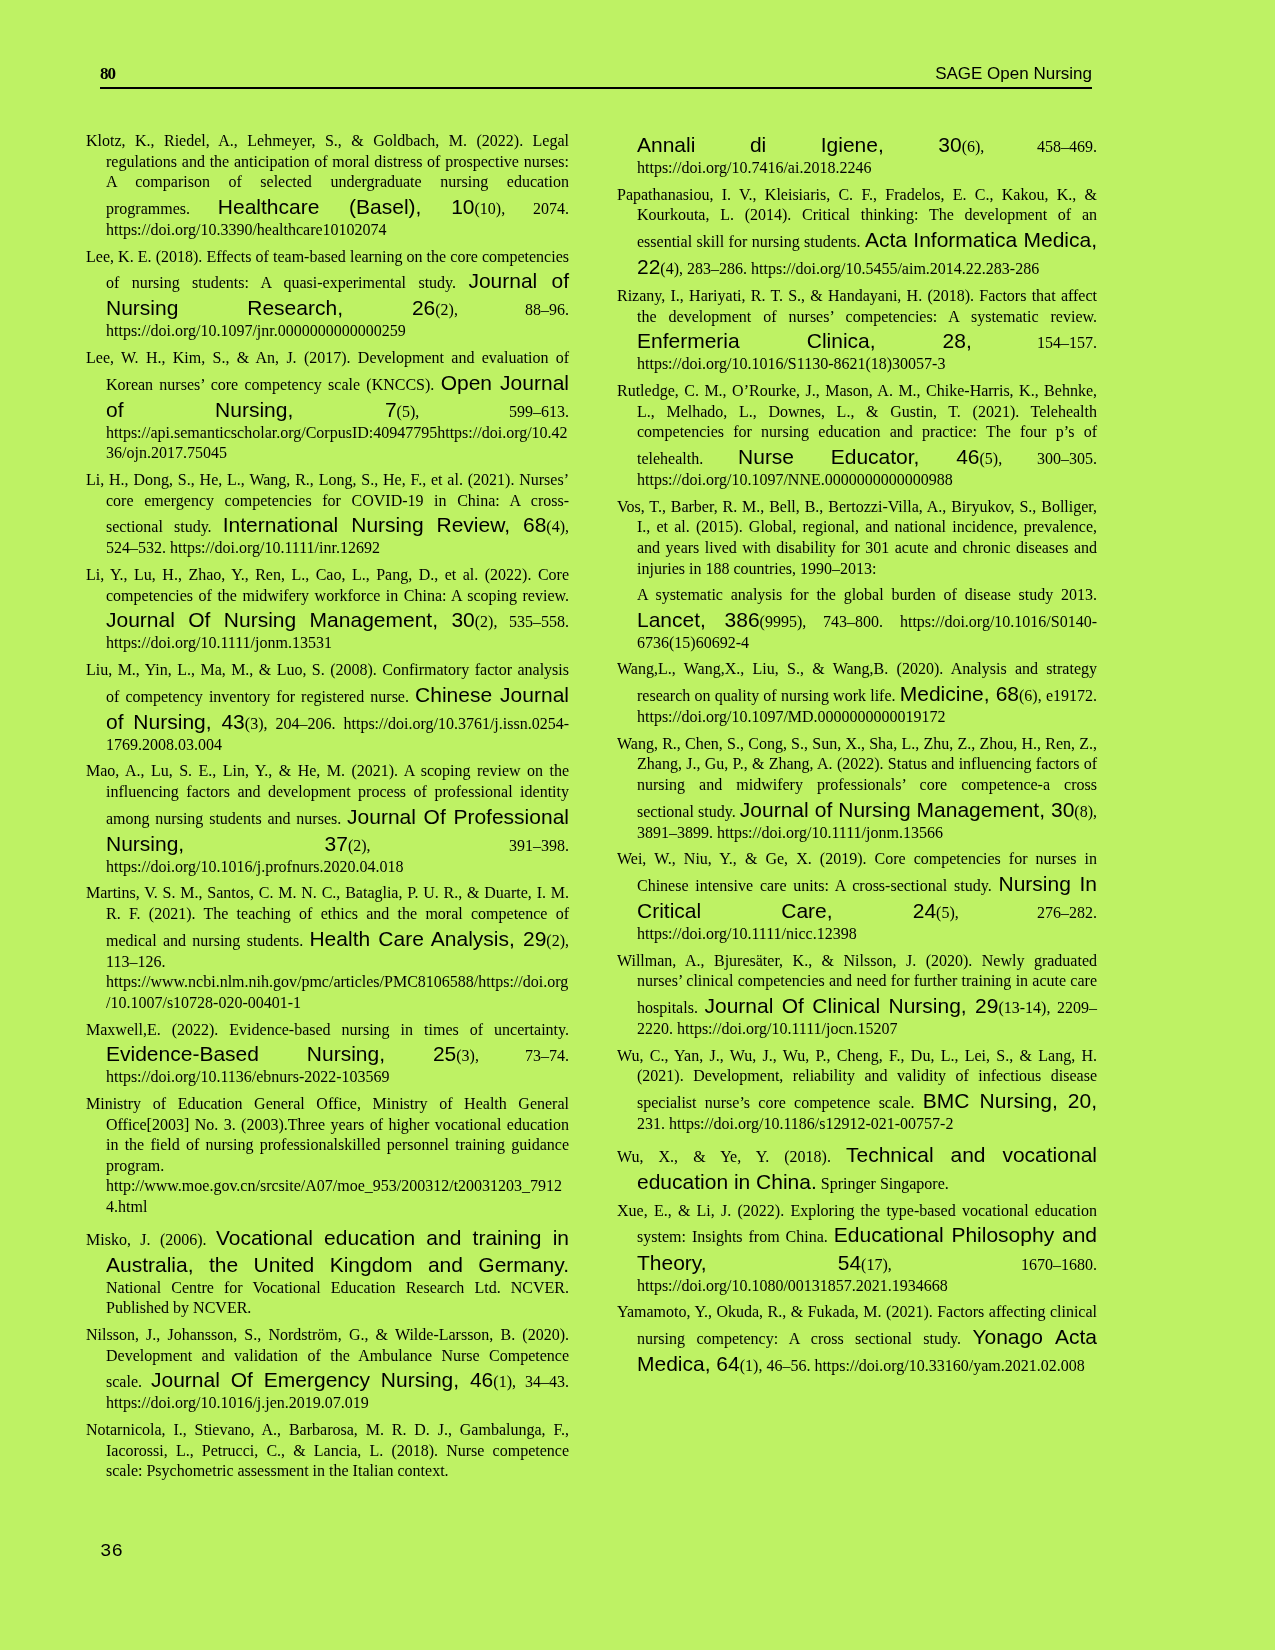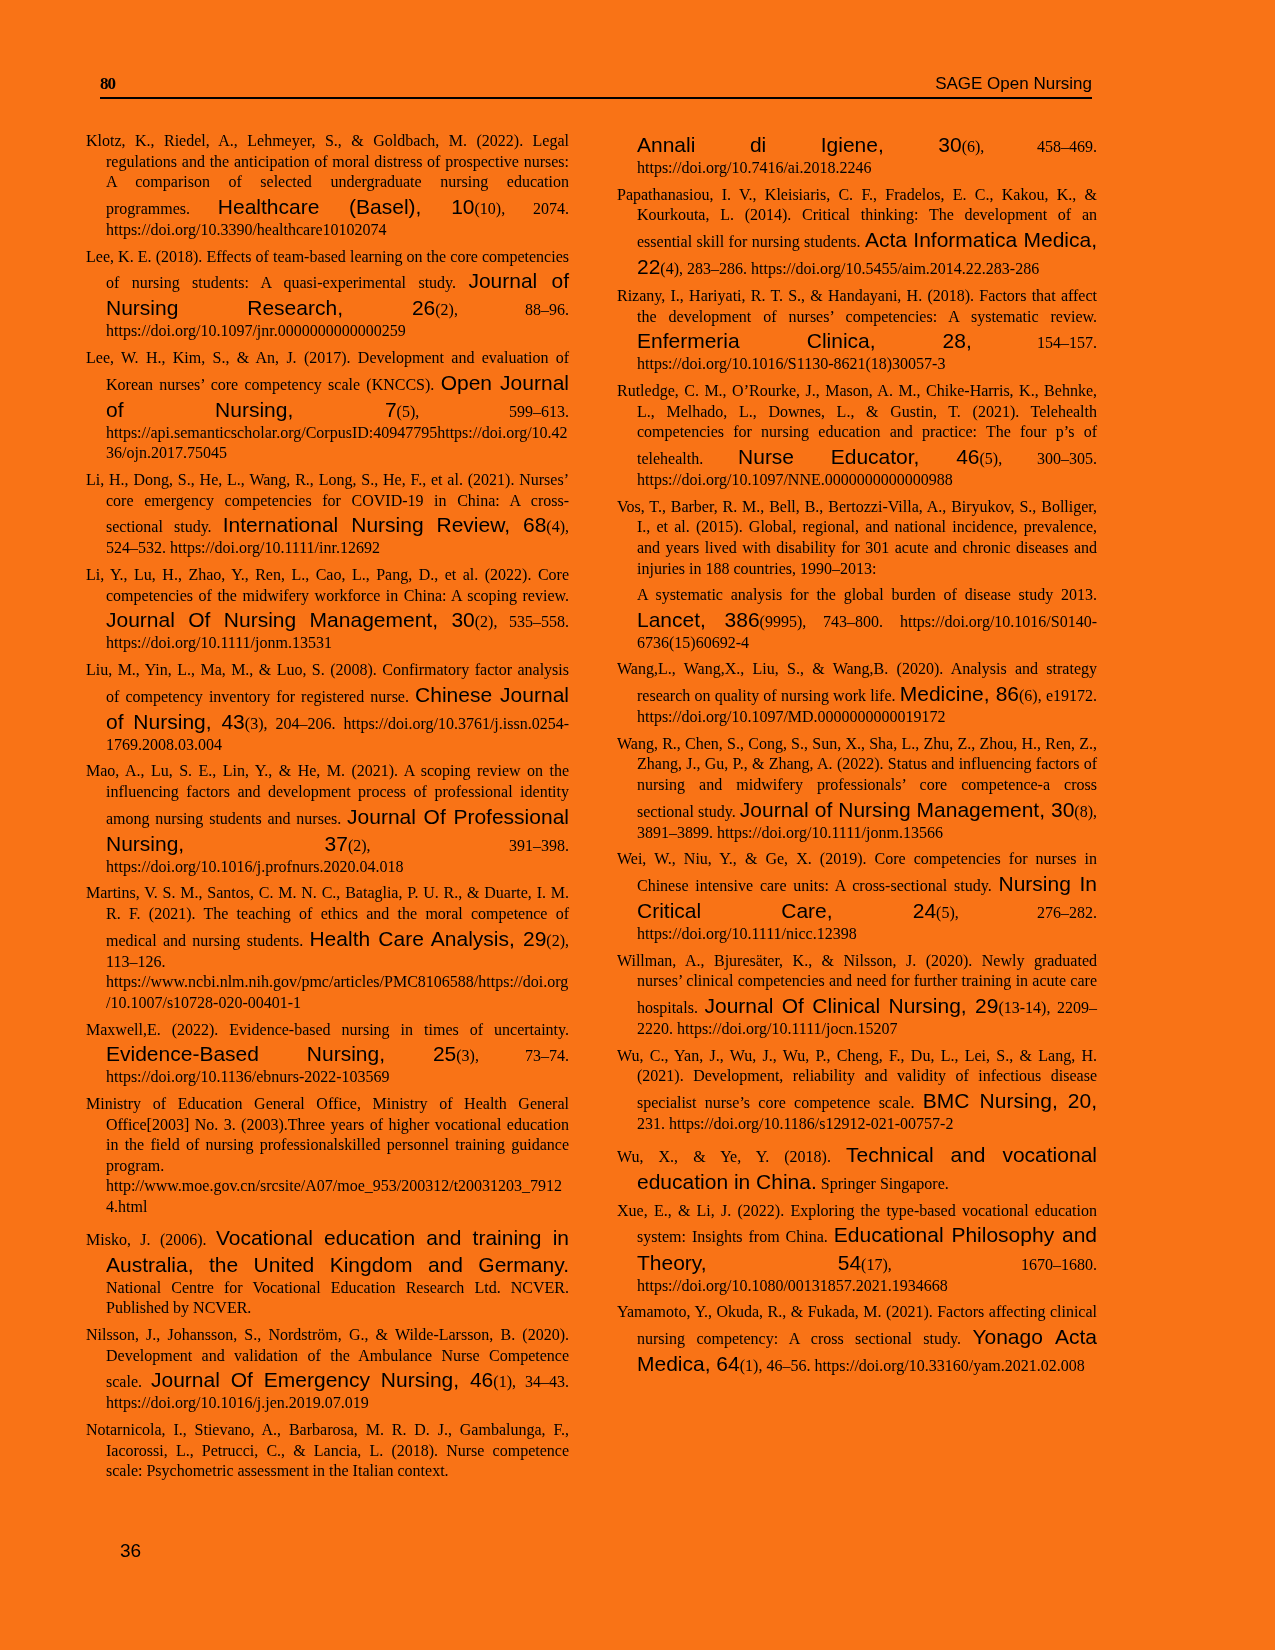--- a/index.html
+++ b/index.html
@@ -5,21 +5,21 @@
   html, body { margin: 0; padding: 0; }
   body {
     width: 1275px; height: 1650px;
     background: #ffffff;
     color: #000000;
     font-family: "Liberation Serif", serif;
   }
   .page {
     position: relative;
     width: 1275px; height: 1650px;
-    background: #f97316;
+    background: #bef264;
     overflow: hidden;
   }
   .header {
     position: absolute;
     top: 64px; left: 100px;
     width: 992px;
   }
   .header-row {
     display: flex;
     justify-content: space-between;
@@ -28,21 +28,20 @@
   .hdr-num {
     font-family: "Liberation Serif", serif;
     font-size: 17px;
     font-weight: 700;
     letter-spacing: -1px;
   }
   .hdr-journal {
     font-family: "Liberation Sans", sans-serif;
     font-size: 17px;
     font-weight: 500;
-    margin-top: 10px;
   }
   .header-rule {
     margin-top: 3px;
     border-bottom: 2px solid #000000;
     width: 100%;
     height: 0;
   }
   .col {
     position: absolute;
     top: 131px;
@@ -64,23 +63,22 @@
   .seg-serif {
     font-family: "Liberation Serif", serif;
   }
   .seg-sans {
     font-family: "Liberation Sans", sans-serif;
     font-size: 21px;
   }
   .footer {
     position: absolute;
     top: 1540px; left: 100px;
-    font-family: Liberation Sans, sans-serif;
+    font-family: Liberation Mono, monospace;
     font-size: 19px;
-    margin-left: 20px;
   }
 </style>
 </head>
 <body>
 
 <div class="page">
 
   <div class="header">
     <div class="header-row">
       <span class="hdr-num">80</span>
@@ -104,21 +102,21 @@
       <p class="ref"><span class="seg-serif">Nilsson, J., Johansson, S., Nordström, G., &amp; Wilde-Larsson, B. (2020). Development and validation of the Ambulance Nurse Competence scale. </span><span class="seg-sans">Journal Of Emergency Nursing, 46</span><span class="seg-serif">(1), 34–43. https://doi.org/10.1016/j.jen.2019.07.019</span></p>
       <p class="ref"><span class="seg-serif">Notarnicola, I., Stievano, A., Barbarosa, M. R. D. J., Gambalunga, F., Iacorossi, L., Petrucci, C., &amp; Lancia, L. (2018). Nurse competence scale: Psychometric assessment in the Italian context.</span></p>
     </div>
   <div class="col col-right" id="col-right">
       <p class="ref cont"><span class="seg-sans">Annali di Igiene, 30</span><span class="seg-serif">(6), 458–469. https://doi.org/10.7416/ai.2018.2246</span></p>
       <p class="ref"><span class="seg-serif">Papathanasiou, I. V., Kleisiaris, C. F., Fradelos, E. C., Kakou, K., &amp; Kourkouta, L. (2014). Critical thinking: The development of an essential skill for nursing students. </span><span class="seg-sans">Acta Informatica Medica, 22</span><span class="seg-serif">(4), 283–286. https://doi.org/10.5455/aim.2014.22.283-286</span></p>
       <p class="ref"><span class="seg-serif">Rizany, I., Hariyati, R. T. S., &amp; Handayani, H. (2018). Factors that affect the development of nurses’ competencies: A systematic review. </span><span class="seg-sans">Enfermeria Clinica, 28,</span><span class="seg-serif"> 154–157. https://doi.org/10.1016/S1130-8621(18)30057-3</span></p>
       <p class="ref"><span class="seg-serif">Rutledge, C. M., O’Rourke, J., Mason, A. M., Chike-Harris, K., Behnke, L., Melhado, L., Downes, L., &amp; Gustin, T. (2021). Telehealth competencies for nursing education and practice: The four p’s of telehealth. </span><span class="seg-sans">Nurse Educator, 46</span><span class="seg-serif">(5), 300–305. https://doi.org/10.1097/NNE.0000000000000988</span></p>
       <p class="ref"><span class="seg-serif">Vos, T., Barber, R. M., Bell, B., Bertozzi-Villa, A., Biryukov, S., Bolliger, I., et al. (2015). Global, regional, and national incidence, prevalence, and years lived with disability for 301 acute and chronic diseases and injuries in 188 countries, 1990–2013:</span></p>
       <p class="ref cont"><span class="seg-serif">A systematic analysis for the global burden of disease study 2013. </span><span class="seg-sans">Lancet, 386</span><span class="seg-serif">(9995), 743–800. https://doi.org/10.1016/S0140-6736(15)60692-4</span></p>
-      <p class="ref"><span class="seg-serif">Wang,L., Wang,X., Liu, S., &amp; Wang,B. (2020). Analysis and strategy research on quality of nursing work life. </span><span class="seg-sans">Medicine, 86</span><span class="seg-serif">(6), e19172. https://doi.org/10.1097/MD.0000000000019172</span></p>
+      <p class="ref"><span class="seg-serif">Wang,L., Wang,X., Liu, S., &amp; Wang,B. (2020). Analysis and strategy research on quality of nursing work life. </span><span class="seg-sans">Medicine, 68</span><span class="seg-serif">(6), e19172. https://doi.org/10.1097/MD.0000000000019172</span></p>
       <p class="ref"><span class="seg-serif">Wang, R., Chen, S., Cong, S., Sun, X., Sha, L., Zhu, Z., Zhou, H., Ren, Z., Zhang, J., Gu, P., &amp; Zhang, A. (2022). Status and influencing factors of nursing and midwifery professionals’ core competence-a cross sectional study. </span><span class="seg-sans">Journal of Nursing Management, 30</span><span class="seg-serif">(8), 3891–3899. https://doi.org/10.1111/jonm.13566</span></p>
       <p class="ref"><span class="seg-serif">Wei, W., Niu, Y., &amp; Ge, X. (2019). Core competencies for nurses in Chinese intensive care units: A cross-sectional study. </span><span class="seg-sans">Nursing In Critical Care, 24</span><span class="seg-serif">(5), 276–282. https://doi.org/10.1111/nicc.12398</span></p>
       <p class="ref"><span class="seg-serif">Willman, A., Bjuresäter, K., &amp; Nilsson, J. (2020). Newly graduated nurses’ clinical competencies and need for further training in acute care hospitals. </span><span class="seg-sans">Journal Of Clinical Nursing, 29</span><span class="seg-serif">(13-14), 2209–2220. https://doi.org/10.1111/jocn.15207</span></p>
       <p class="ref"><span class="seg-serif">Wu, C., Yan, J., Wu, J., Wu, P., Cheng, F., Du, L., Lei, S., &amp; Lang, H. (2021). Development, reliability and validity of infectious disease specialist nurse’s core competence scale. </span><span class="seg-sans">BMC Nursing, 20,</span><span class="seg-serif"> 231. https://doi.org/10.1186/s12912-021-00757-2</span></p>
       <p class="ref"><span class="seg-serif">Wu, X., &amp; Ye, Y. (2018). </span><span class="seg-sans">Technical and vocational education in China.</span><span class="seg-serif"> Springer Singapore.</span></p>
       <p class="ref"><span class="seg-serif">Xue, E., &amp; Li, J. (2022). Exploring the type-based vocational education system: Insights from China. </span><span class="seg-sans">Educational Philosophy and Theory, 54</span><span class="seg-serif">(17), 1670–1680. https://doi.org/10.1080/00131857.2021.1934668</span></p>
       <p class="ref"><span class="seg-serif">Yamamoto, Y., Okuda, R., &amp; Fukada, M. (2021). Factors affecting clinical nursing competency: A cross sectional study. </span><span class="seg-sans">Yonago Acta Medica, 64</span><span class="seg-serif">(1), 46–56. https://doi.org/10.33160/yam.2021.02.008</span></p>
     </div>
 
   <div class="footer">

